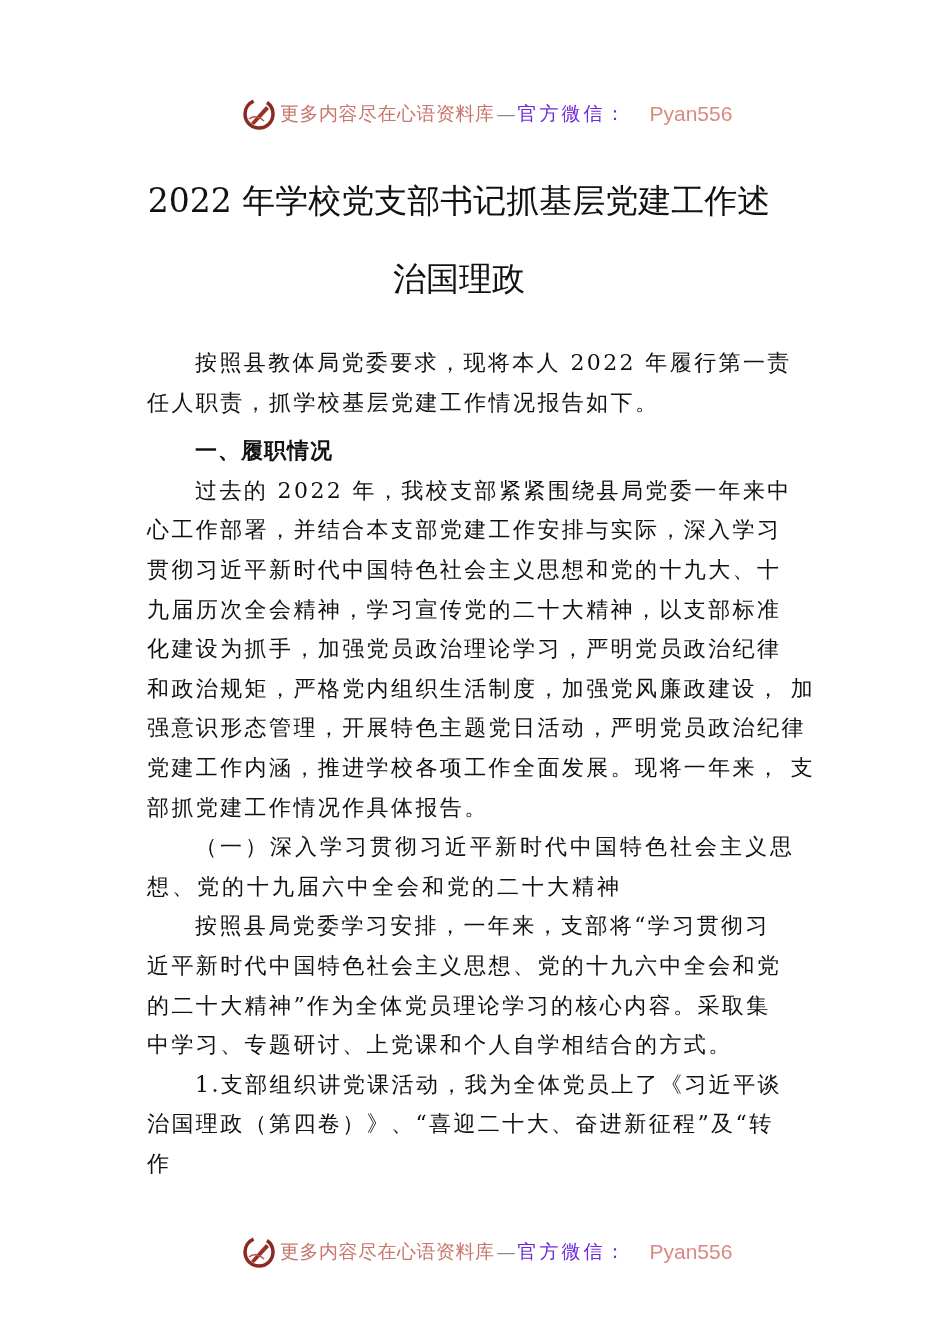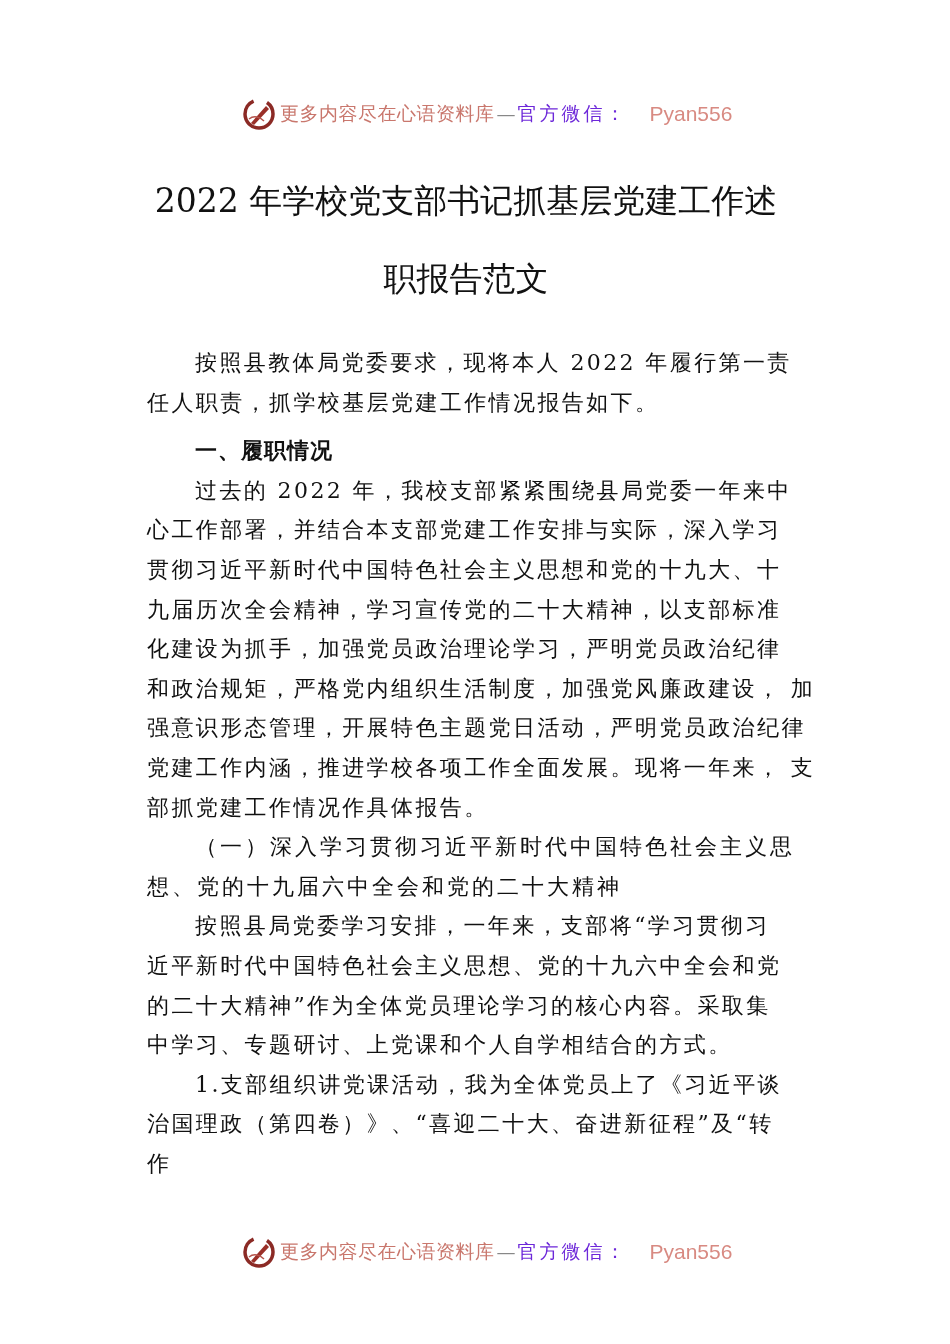--- a/index.html
+++ b/index.html
@@ -13,21 +13,21 @@
   }
   .banner.top { top: 94px; }
   .banner.bottom { top: 1232px; }
   .banner .logo { width: 34px; height: 34px; margin-right: 4px; }
   .banner .brand { color: #c9776d; font-family: "DejaVu Serif", serif; letter-spacing: 0.5px; }
   .banner .dash { color: #888; margin: 0 2px; }
   .banner .wx { color: #6d28d9; font-family: Liberation Mono, monospace; letter-spacing: 3px; }
   .banner .id { color: #d88a82; font-family: "Liberation Sans", sans-serif; font-size: 21px; margin-left: 22px; }
 
   .title {
-    position: absolute; left: 131px; width: 670px; text-align: center;
+    position: absolute; left: 124px; width: 670px; text-align: center;
     font-size: 33px; line-height: 78px; top: 162px; color: #111;
     font-family: "DejaVu Serif", "Liberation Serif", serif;
   }
   .content { position: absolute; left: 147px; top: 343px; width: 668px; }
   .line {
     height: 39.6px; line-height: 39.6px; font-size: 22px; white-space: nowrap;
     letter-spacing: 2.4px; text-align: justify;
   }
   .indent { padding-left: 48px; }
   .bold { font-weight: bold; font-family: "DejaVu Sans", "Liberation Sans", sans-serif; letter-spacing: 1px; margin-top: 9px; }
@@ -43,21 +43,21 @@
     <path d="M7 22 C12 18 18 20 22 24" fill="none" stroke="#b5534b" stroke-width="1.5"></path>
   </svg>
   <span class="brand">更多内容尽在心语资料库</span>
   <span class="dash">—</span>
   <span class="wx">官方微信：</span>
   <span class="id">Pyan556</span>
 </div>
 
 <div class="title">
   <div>2022 年学校党支部书记抓基层党建工作述</div>
-  <div>职报告范文</div>
+  <div>治国理政</div>
 </div>
 
 <div class="content" id="body-lines">
     <div class="line indent">按照县教体局党委要求，现将本人 2022 年履行第一责</div>
     <div class="line">任人职责，抓学校基层党建工作情况报告如下。</div>
     <div class="line indent bold">一、履职情况</div>
     <div class="line indent">过去的 2022 年，我校支部紧紧围绕县局党委一年来中</div>
     <div class="line">心工作部署，并结合本支部党建工作安排与实际，深入学习</div>
     <div class="line">贯彻习近平新时代中国特色社会主义思想和党的十九大、十</div>
     <div class="line">九届历次全会精神，学习宣传党的二十大精神，以支部标准</div>

